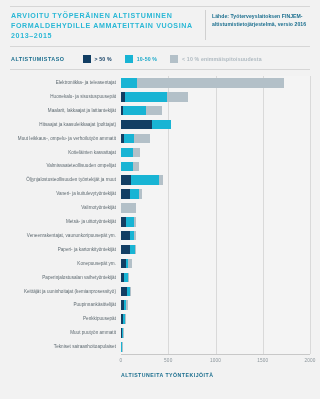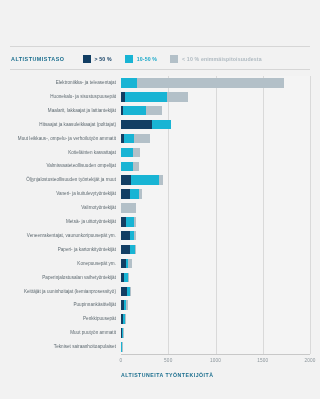--- a/index.html
+++ b/index.html
@@ -91,20 +91,26 @@
     position: absolute; left: 121px; top: 300px;
     color: #1a6e8e; font-size: 5.2px; font-weight: bold;
     letter-spacing: 0.5px; text-transform: uppercase;
   }
 </style>
 </head>
 <body>
 
 <div id="root">
 
+  <div class="hdr">
+    <div class="hdr-rule-top"></div>
+    <div class="title">Arvioitu työperäinen altistuminen formaldehydille ammateittain vuosina 2013–2015</div>
+    <div class="src-div"></div>
+    <div class="source">Lähde: Työterveyslaitoksen FINJEM-altistumistietojärjestelmä, versio 2016</div>
+  </div>
 
   <div class="legend-rule"></div>
   <div class="legend">
     <span class="legend-title">Altistumistaso</span>
     <span class="lg-item">
       <span class="lg-sw" style="background:#123e63"></span>
       <span class="lg-lbl c0">&gt; 50 %</span>
     </span>
     <span class="lg-item">
       <span class="lg-sw" style="background:#18b4d4"></span>

